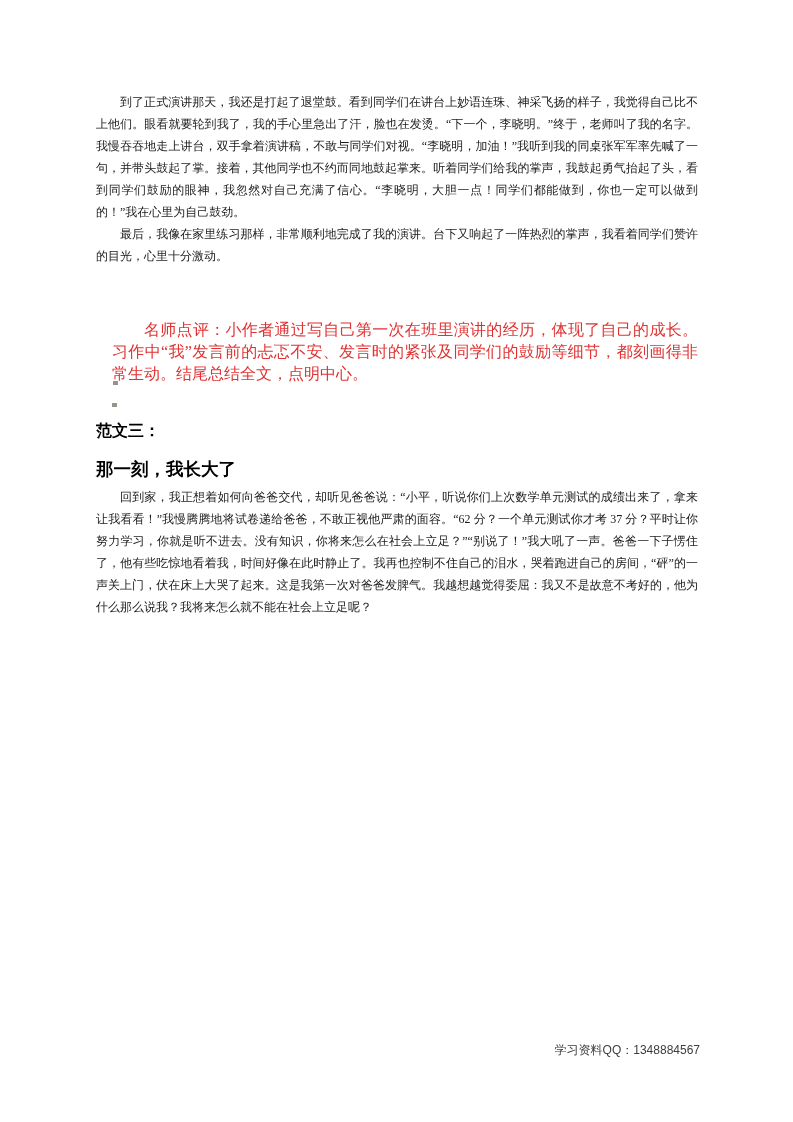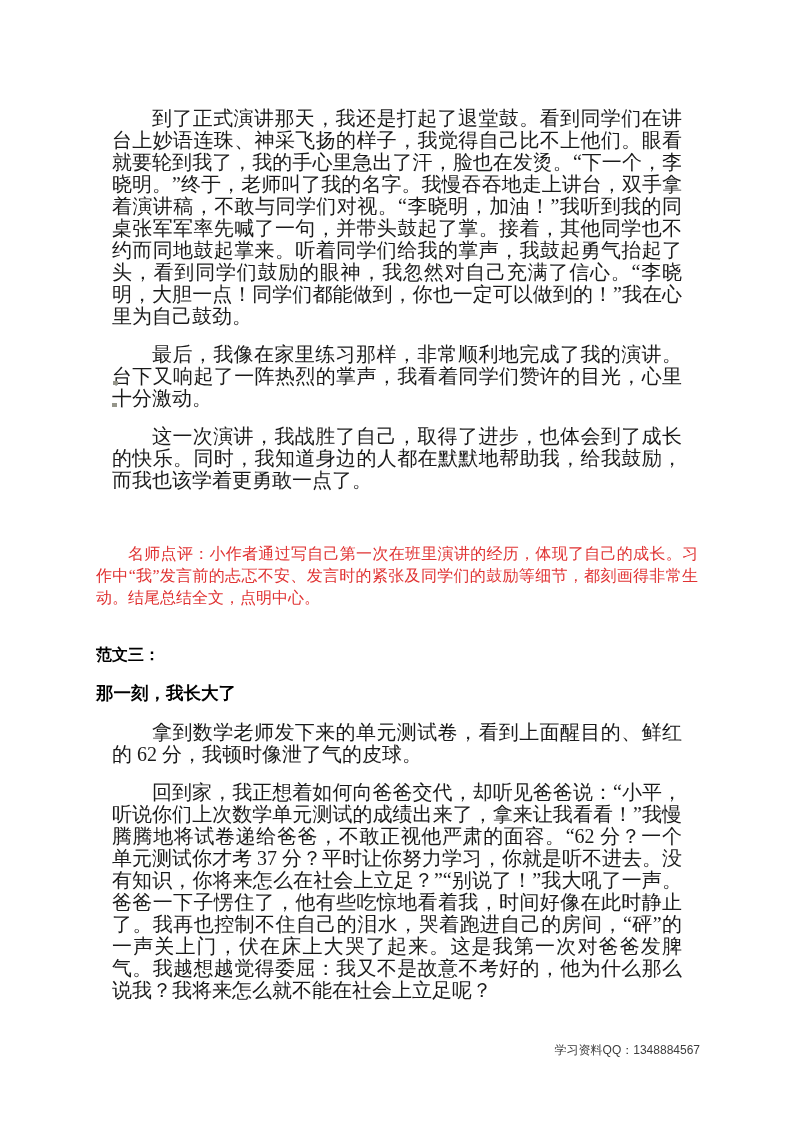--- a/index.html
+++ b/index.html
@@ -20,29 +20,29 @@
     background:var(--paper);
     overflow:hidden;
   }
   .content{
     position:absolute;
     left:96px;
     width:602px;
     top:91px;
   }
   p.body-par{
-    margin:16px;
-    font-size:20px;
+    margin:0;
+    font-size:12px;
     line-height:22px;
     color:var(--ink);
     text-align:justify;
     text-indent:2em;
   }
   p.comment-par{
-    margin:52px 0 0 0;
+    margin:52px 0 0 16px;
     font-size:16px;
     line-height:22px;
     color:var(--red);
     text-align:justify;
     text-indent:2em;
   }
   .artifact{
     position:absolute;
     width:5px;height:4px;
     background:var(--artifact);
@@ -78,29 +78,27 @@
 </style>
 </head>
 <body>
 
 <div class="page">
 
   <div class="content">
 
     <p class="body-par">到了正式演讲那天，我还是打起了退堂鼓。看到同学们在讲台上妙语连珠、神采飞扬的样子，我觉得自己比不上他们。眼看就要轮到我了，我的手心里急出了汗，脸也在发烫。“下一个，李晓明。”终于，老师叫了我的名字。我慢吞吞地走上讲台，双手拿着演讲稿，不敢与同学们对视。“李晓明，加油！”我听到我的同桌张军军率先喊了一句，并带头鼓起了掌。接着，其他同学也不约而同地鼓起掌来。听着同学们给我的掌声，我鼓起勇气抬起了头，看到同学们鼓励的眼神，我忽然对自己充满了信心。“李晓明，大胆一点！同学们都能做到，你也一定可以做到的！”我在心里为自己鼓劲。</p>
     <p class="body-par">最后，我像在家里练习那样，非常顺利地完成了我的演讲。台下又响起了一阵热烈的掌声，我看着同学们赞许的目光，心里十分激动。</p>
-    <p class="body-par">这一次演讲，我战胜了自己，取得了进步，也体会到了成长的快乐。同时，我知道身边的人都在默默地帮助我，给我鼓励，而我也该学着更勇敢一点了。</p>
 
     <p class="comment-par">名师点评：小作者通过写自己第一次在班里演讲的经历，体现了自己的成长。习作中“我”发言前的忐忑不安、发言时的紧张及同学们的鼓励等细节，都刻画得非常生动。结尾总结全文，点明中心。</p>
 
     <h2 class="section-label">范文三：</h2>
 
     <h1 class="essay-title">那一刻，我长大了</h1>
 
-    <p class="body-par">拿到数学老师发下来的单元测试卷，看到上面醒目的、鲜红的 62 分，我顿时像泄了气的皮球。</p>
     <p class="body-par">回到家，我正想着如何向爸爸交代，却听见爸爸说：“小平，听说你们上次数学单元测试的成绩出来了，拿来让我看看！”我慢腾腾地将试卷递给爸爸，不敢正视他严肃的面容。“62 分？一个单元测试你才考 37 分？平时让你努力学习，你就是听不进去。没有知识，你将来怎么在社会上立足？”“别说了！”我大吼了一声。爸爸一下子愣住了，他有些吃惊地看着我，时间好像在此时静止了。我再也控制不住自己的泪水，哭着跑进自己的房间，“砰”的一声关上门，伏在床上大哭了起来。这是我第一次对爸爸发脾气。我越想越觉得委屈：我又不是故意不考好的，他为什么那么说我？我将来怎么就不能在社会上立足呢？</p>
 
   </div>
 
   <div class="artifact m1"></div>
   <div class="artifact m2"></div>
 
   <div class="footer">学习资料QQ：1348884567</div>
 
 </div>

